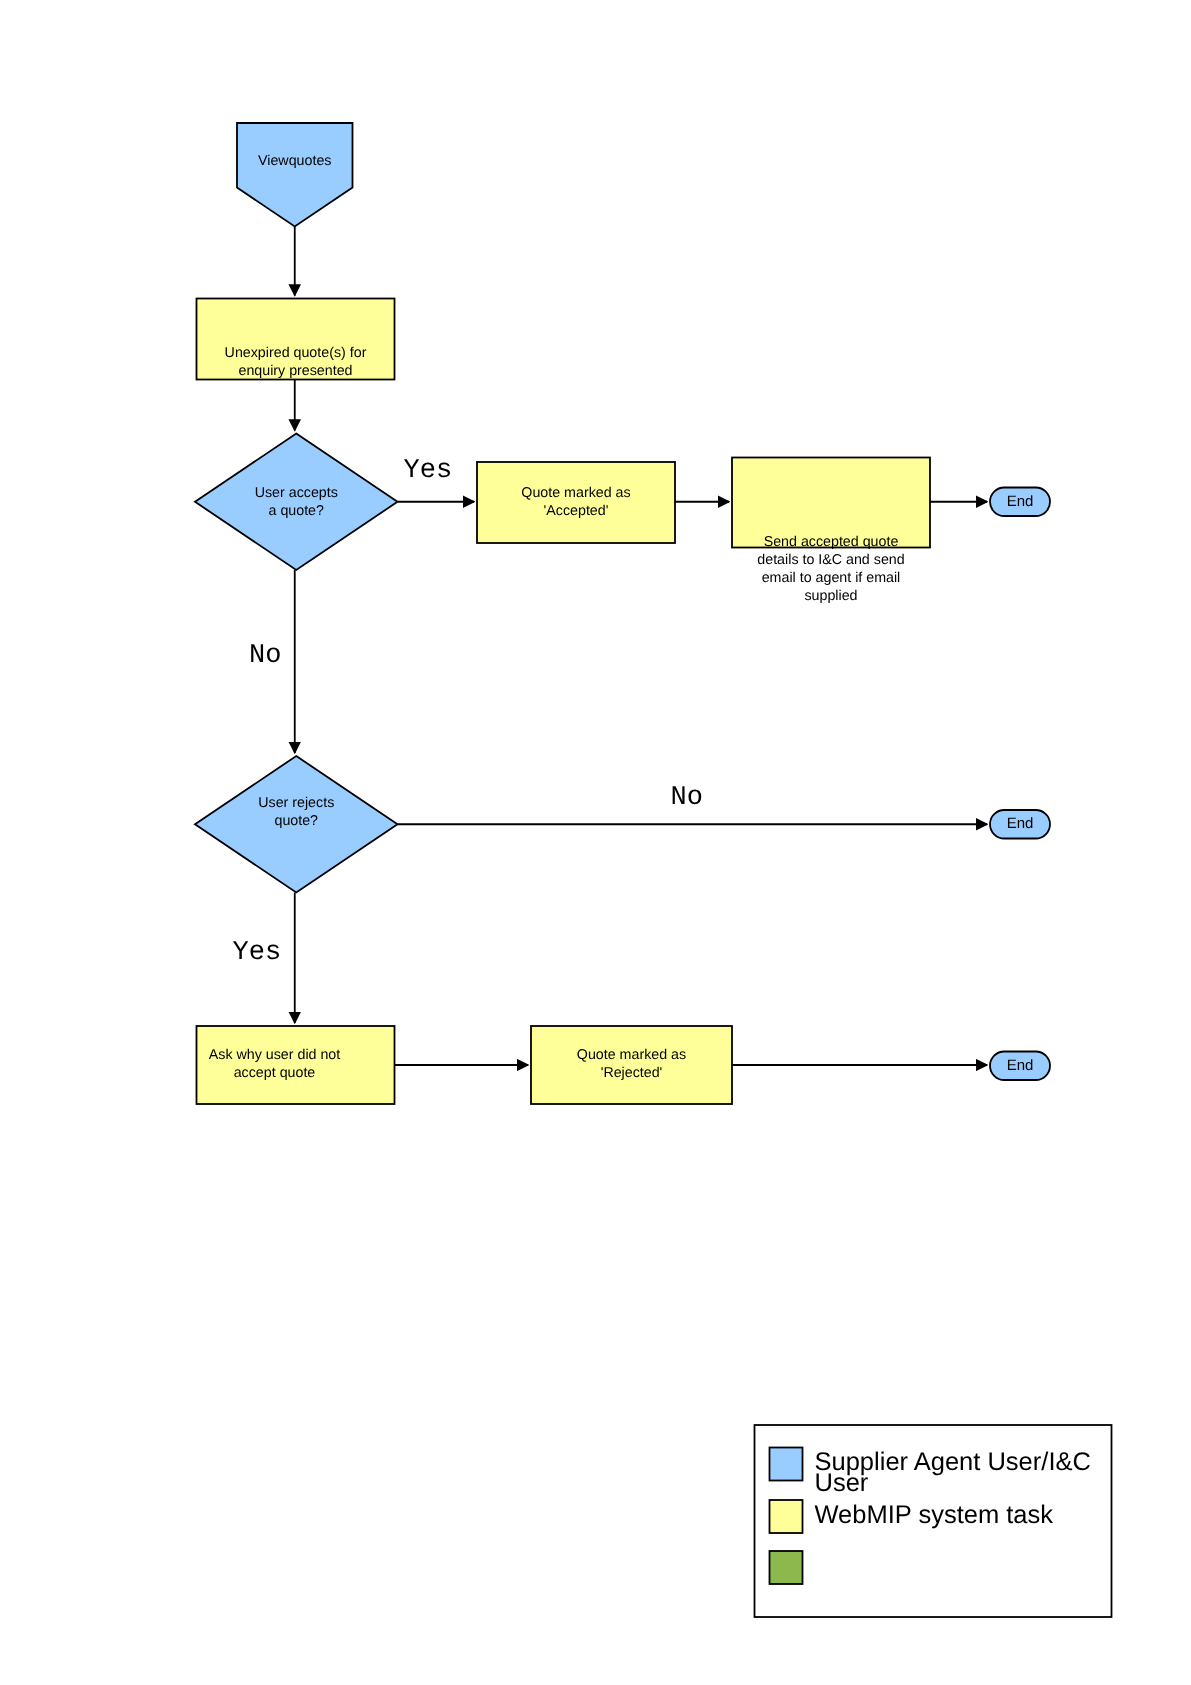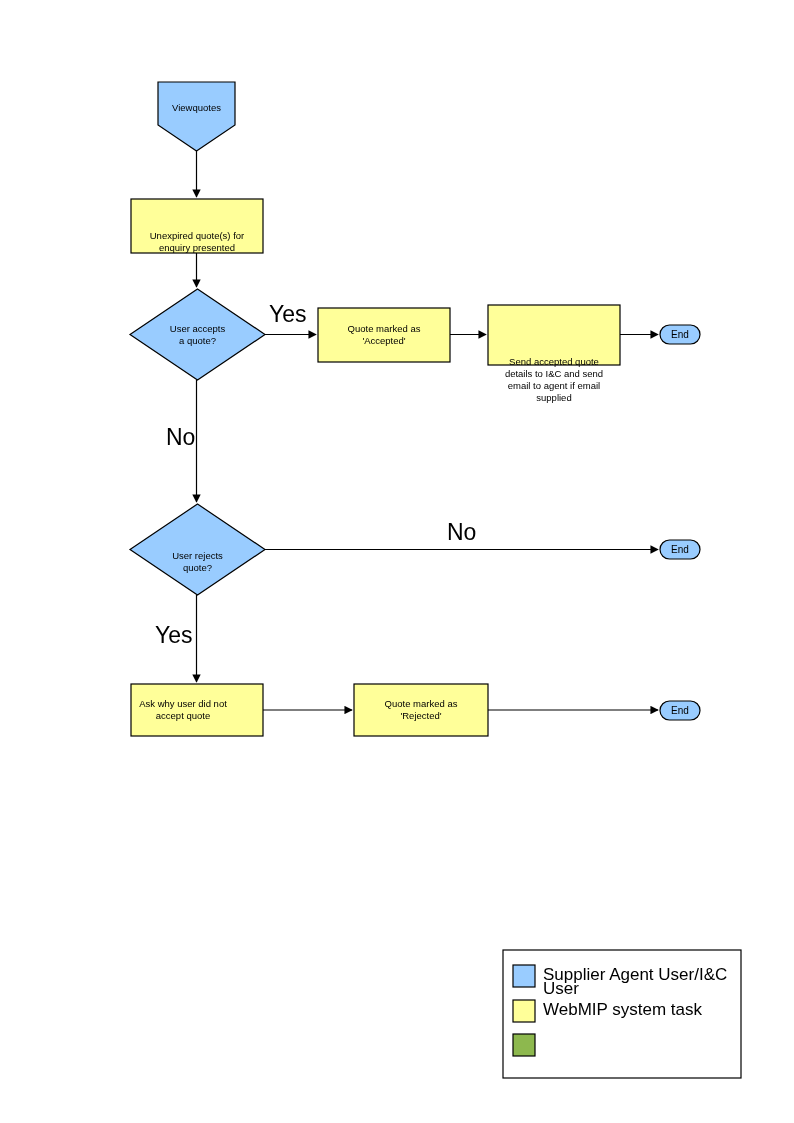--- a/index.html
+++ b/index.html
@@ -35,22 +35,22 @@
     text-align: center;
     font-family: "Liberation Sans", sans-serif;
     font-size: 9.5px;
     line-height: 12px;
     color: #000000;
     pointer-events: none;
     white-space: pre-line;
   }
   .edge-label {
     position: absolute;
-    font-family: Liberation Sans, sans-serif;
-    font-size: 23px;
+    font-family: Liberation Mono, monospace;
+    font-size: 18px;
     line-height: 23px;
     color: #000000;
     white-space: nowrap;
   }
   .end-label {
     font-size: 10px;
     line-height: 12px;
   }
   .legend-text {
     position: absolute;
@@ -125,21 +125,21 @@
   <div class="node-label" style="left:318px; top:308px; width:132px; height:54px;">Quote  marked as
 'Accepted'</div>
 
   <div class="node-label" style="left:488px; top:305px; width:132px; height:60px;margin-top:45px;">Send accepted quote
 details to I&amp;C and send
 email to agent if email
 supplied</div>
 
   <div class="node-label end-label" style="left:660px; top:325px; width:40px; height:19px;">End</div>
 
-  <div class="node-label" style="left:130px; top:516px; width:135px; height:91px;">User rejects
+  <div class="node-label" style="left:130px; top:496px; width:135px; height:91px;">User rejects
 quote?</div>
 
   <div class="node-label end-label" style="left:660px; top:540px; width:40px; height:19px;">End</div>
 
   <div class="node-label" style="left:131px; top:684px; width:104px; height:52px;">Ask why user did not
 accept quote</div>
 
   <div class="node-label" style="left:354px; top:684px; width:134px; height:52px;">Quote  marked as
 'Rejected'</div>
 

